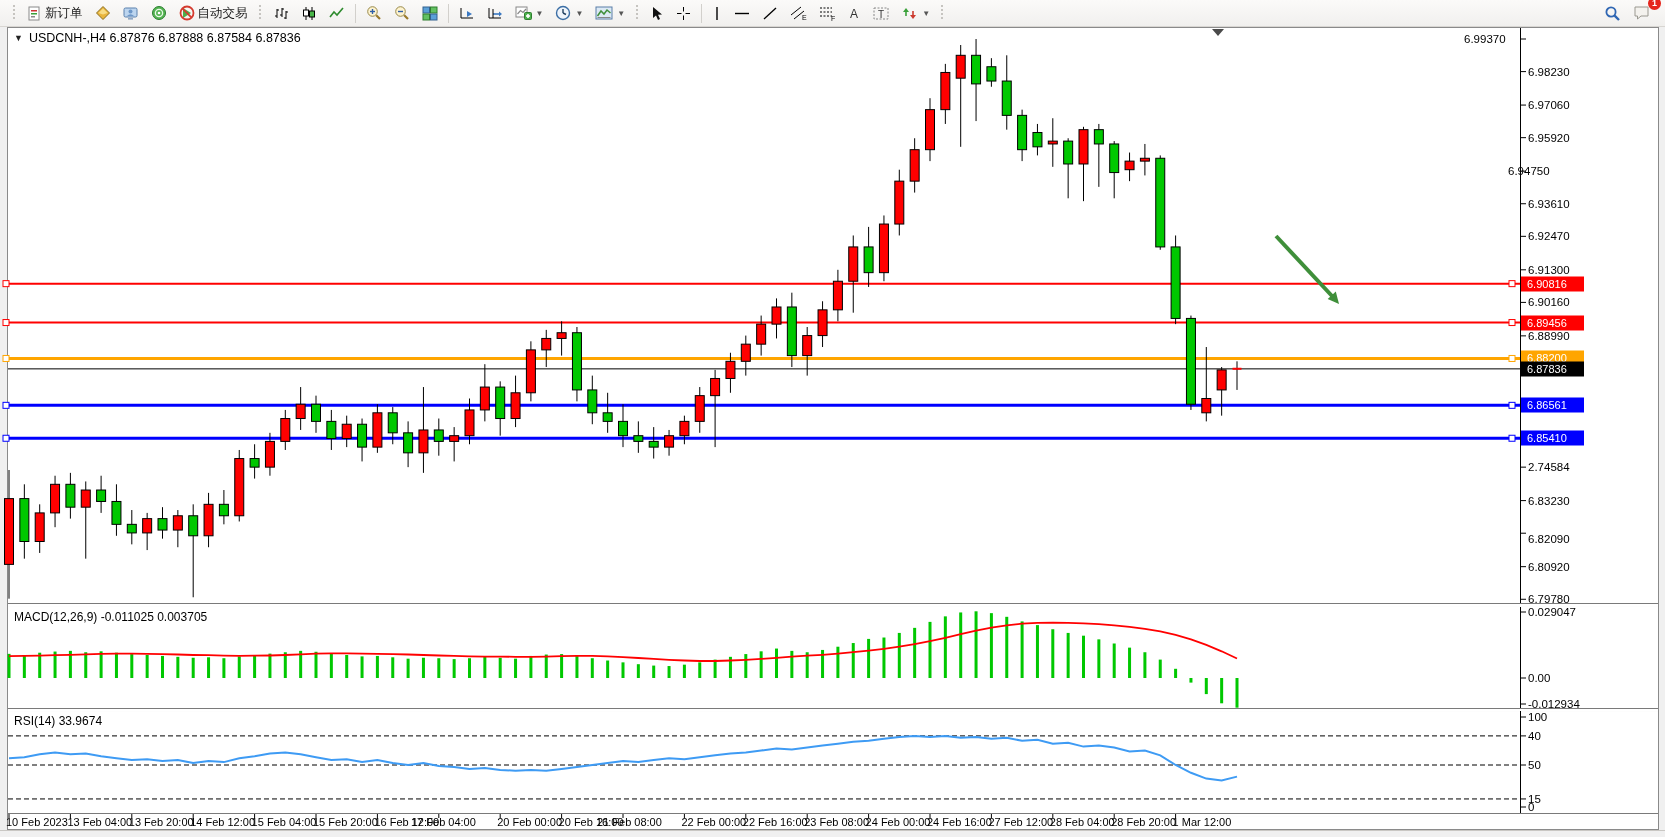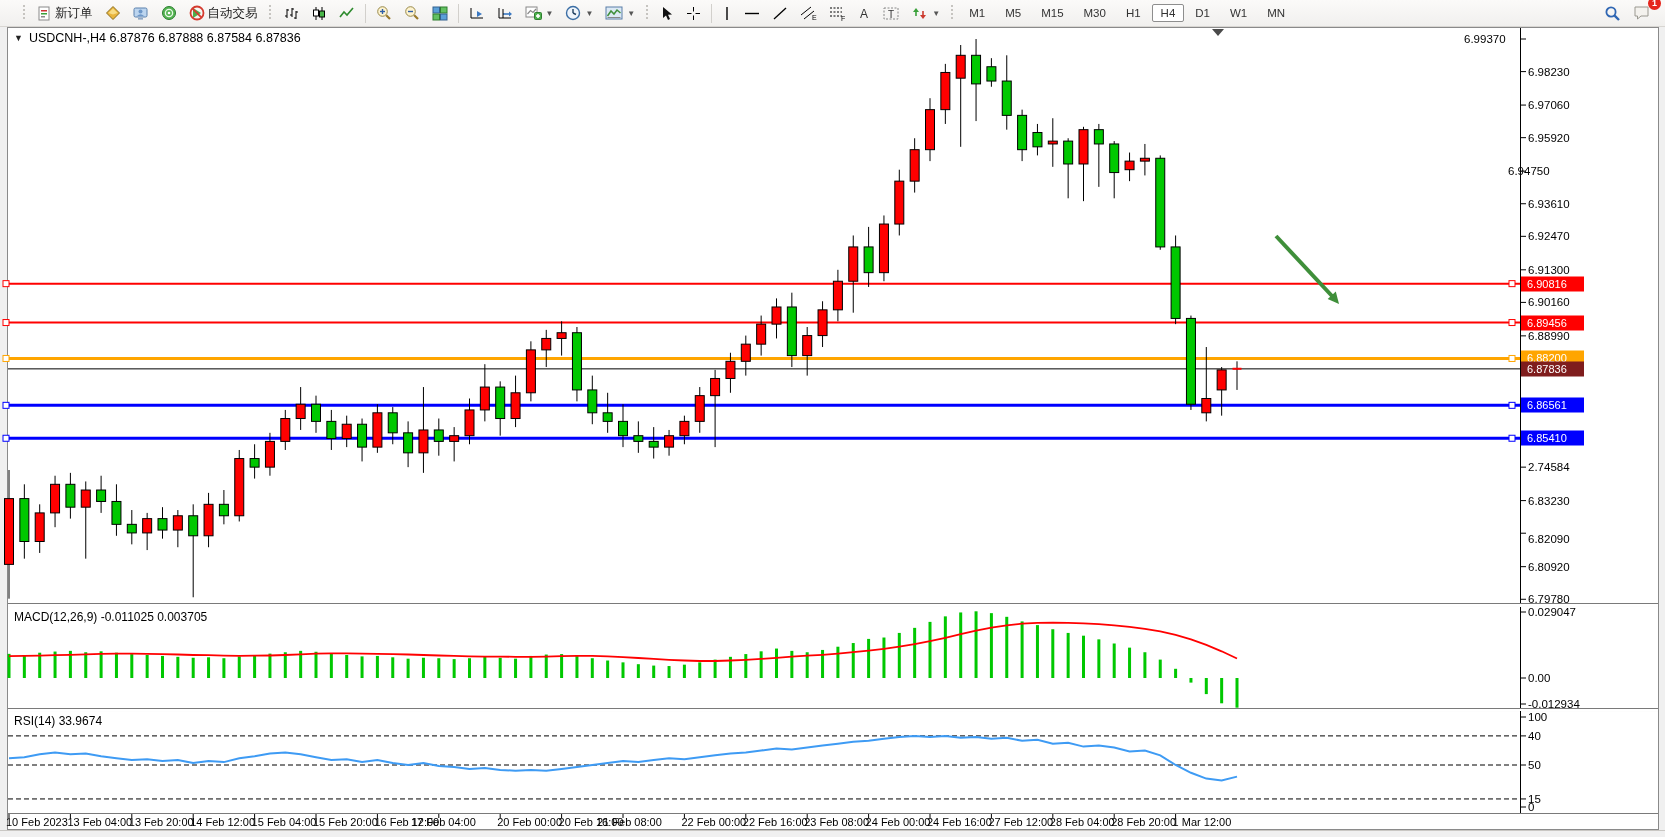--- a/index.html
+++ b/index.html
@@ -2,21 +2,21 @@
 <html><head>
 <meta charset="utf-8">
 <style>
   html,body{margin:0;padding:0;}
   body{position:relative;width:1665px;height:837px;overflow:hidden;background:#f0f0f0;
        font-family:"Liberation Sans",sans-serif;-webkit-font-smoothing:antialiased;}
   #plot{position:absolute;left:0;top:0;z-index:1;}
   #labels{position:absolute;left:0;top:0;width:1665px;height:837px;z-index:5;pointer-events:none;}
   #toolbar{position:absolute;top:0;left:0;width:1665px;height:27px;z-index:10;
        background:linear-gradient(#fbfaf9,#f1f0ee);border-bottom:1px solid #d8d6d2;
-       display:flex;align-items:center;padding-left:18px;box-sizing:border-box;}
+       display:flex;align-items:center;padding-left:8px;box-sizing:border-box;}
   .tbtn{height:22px;display:flex;align-items:center;gap:3px;padding:0 4px;margin:0 1px;
        border:1px solid transparent;border-radius:2px;font-size:12.5px;color:#1a1a1a;white-space:nowrap;}
   .tbtn svg{display:block;}
   .grip{width:6px;height:18px;margin:0 4px 0 3px;
        background:repeating-linear-gradient(to bottom,#c6c4c0 0 2px,rgba(0,0,0,0) 2px 4px);
        background-size:2px 16px;background-repeat:no-repeat;background-position:center;}
   .sep{width:1px;height:19px;background:#d2d0cc;margin:0 4px;}
   .dd{font-size:8px;color:#555;margin-left:1px;}
   .tf{padding:2px 8px;font-size:11.5px;color:#333;border:1px solid transparent;border-radius:2px;margin:0 1px;}
   .tf.active{background:#ffffff;border:1px solid #8e8e8e;}
@@ -297,31 +297,20 @@
           <polygon points="4,2 7,6 1,6" fill="#3aa13a"></polygon>
           <polygon points="11,13 14,9 8,9" fill="#cc3a2e"></polygon>
           <line x1="4" y1="6" x2="4" y2="10" stroke="#3aa13a" stroke-width="1.6"></line>
           <line x1="11" y1="5" x2="11" y2="9" stroke="#cc3a2e" stroke-width="1.6"></line>
         </svg>
     </span>
     <span class="dd">▼</span>
   </div>
 
   <span class="grip"></span>
-  <div id="tf-buttons" style="display:flex;align-items:center;">
-      <div class="tf">M1</div>
-      <div class="tf">M5</div>
-      <div class="tf">M15</div>
-      <div class="tf">M30</div>
-      <div class="tf">H1</div>
-      <div class="tf active">H4</div>
-      <div class="tf">D1</div>
-      <div class="tf">W1</div>
-      <div class="tf">MN</div>
-    </div>
 
   <div id="tb-right">
     <div class="tbtn">
       <span>
         <svg width="17" height="17">
             <circle cx="7" cy="7" r="4.6" fill="none" stroke="#2f66b3" stroke-width="1.8"></circle>
             <line x1="10.6" y1="10.6" x2="15" y2="15" stroke="#2f66b3" stroke-width="2.4"></line>
           </svg>
       </span>
     </div>
@@ -690,21 +679,21 @@
       <div class="ovl ptick" style="left: 1528px; top: 717px;">100</div>
       <div class="ovl ptick" style="left: 1528px; top: 735.9px;">40</div>
       <div class="ovl ptick" style="left: 1528px; top: 765px;">50</div>
       <div class="ovl ptick" style="left: 1528px; top: 798.95px;">15</div>
       <div class="ovl ptick" style="left: 1528px; top: 807px;">0</div>
     </div>
   <div id="price-badges">
       <div class="ovl badge" style="left: 1521px; top: 283.644px; background: rgb(255, 0, 0); color: rgb(255, 255, 255);">6.90816</div>
       <div class="ovl badge" style="left: 1521px; top: 322.54px; background: rgb(255, 0, 0); color: rgb(255, 255, 255);">6.89456</div>
       <div class="ovl badge" style="left: 1521px; top: 358.462px; background: rgb(255, 165, 0); color: rgb(255, 255, 255);">6.88200</div>
-      <div class="ovl badge" style="left: 1521px; top: 368.872px; background: #7f1d1d; color: rgb(255, 255, 255);">6.87836</div>
+      <div class="ovl badge" style="left: 1521px; top: 368.872px; background: #000000; color: rgb(255, 255, 255);">6.87836</div>
       <div class="ovl badge" style="left: 1521px; top: 405.337px; background: rgb(0, 0, 255); color: rgb(255, 255, 255);">6.86561</div>
       <div class="ovl badge" style="left: 1521px; top: 438.256px; background: rgb(0, 0, 255); color: rgb(255, 255, 255);">6.85410</div>
     </div>
   <div id="time-labels">
       <div class="ovl timelab" style="left: 6px;">10 Feb 2023</div>
       <div class="ovl timelab" style="left: 67.4px;">13 Feb 04:00</div>
       <div class="ovl timelab" style="left: 128.8px;">13 Feb 20:00</div>
       <div class="ovl timelab" style="left: 190.2px;">14 Feb 12:00</div>
       <div class="ovl timelab" style="left: 251.6px;">15 Feb 04:00</div>
       <div class="ovl timelab" style="left: 313px;">15 Feb 20:00</div>

